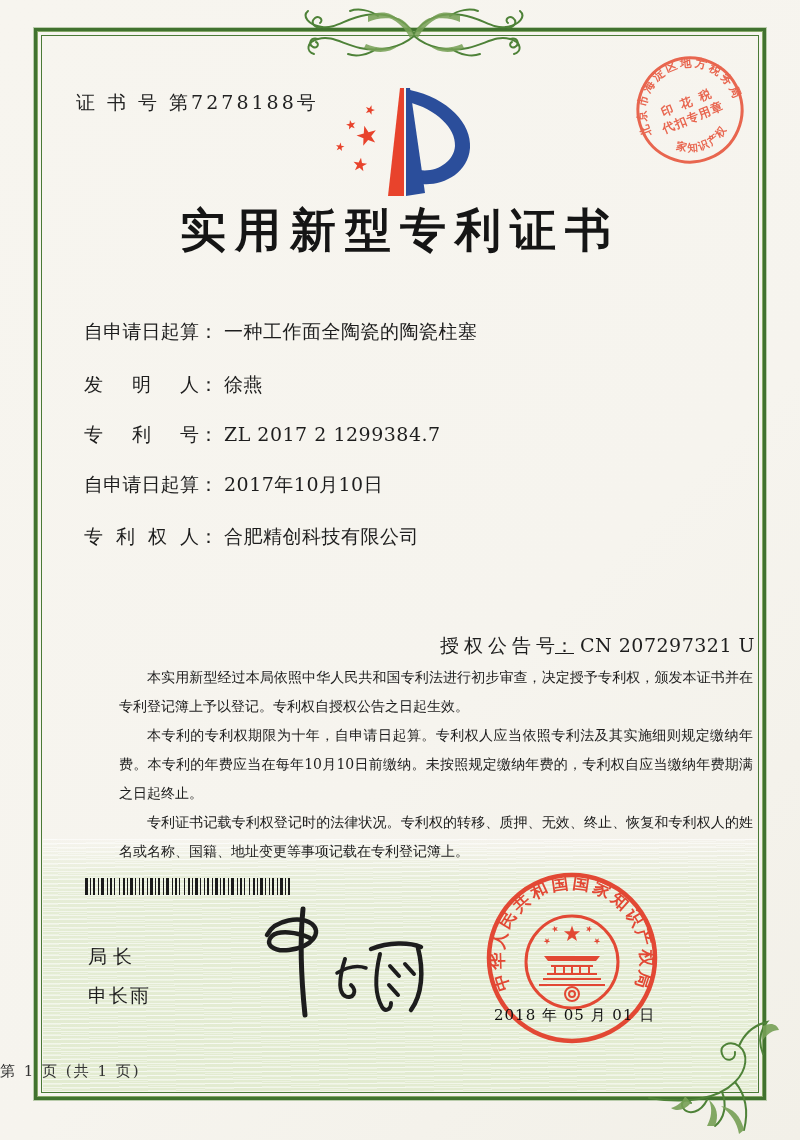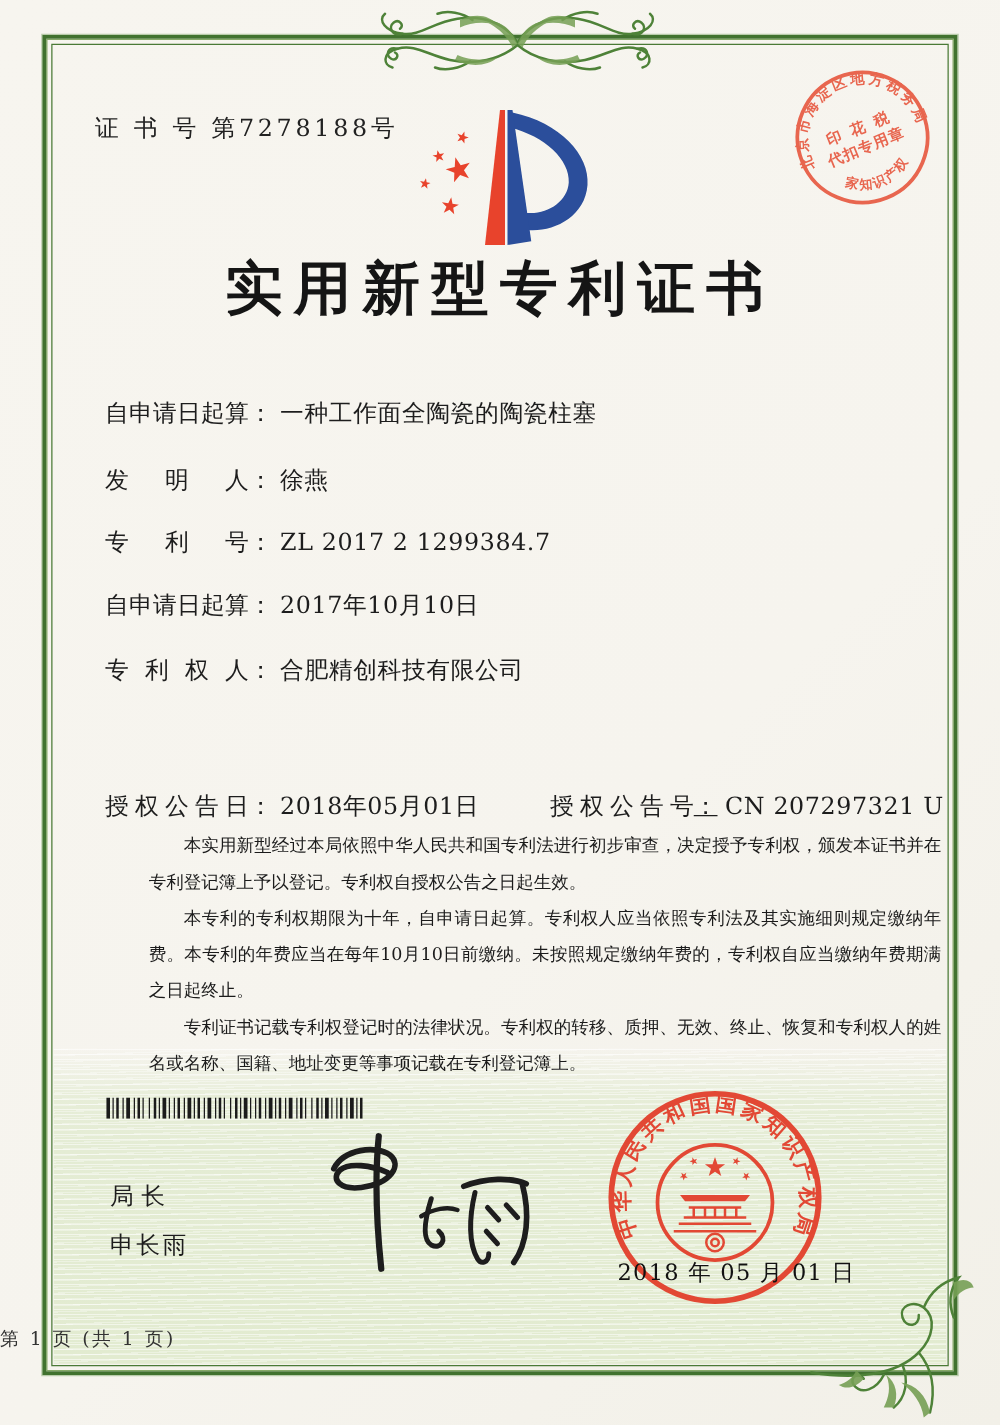--- a/index.html
+++ b/index.html
@@ -32,21 +32,21 @@
   
   .field-row{left:84px;font-size:19px;color:#1d1d1d;line-height:27px;white-space:nowrap;}
   .field-row .lbl{display:inline-block;width:115px;text-align:justify;text-align-last:justify;vertical-align:top;}
   .field-row .colon{vertical-align:top;}
   .field-row .val{display:inline-block;margin-left:6px;vertical-align:top;letter-spacing:.5px;text-align:right;}
   .val.wrap{white-space:normal;width:478px;}
   
   .body-text{left:84px;top:663px;width:634px;font-size:14px;line-height:29px;text-align:justify;color:#1b1b1b;margin-left:35px;}
   .body-text p{margin:0;text-indent:2em;}
   .signer{left:88px;font-size:19px;letter-spacing:6px;color:#1d1d1d;}
-  .seal-date{left:494px;top:1006px;font-size:18px;letter-spacing:1px;color:#111;z-index:6;font-weight:500;}
+  .seal-date{left:494px;top:1006px;font-size:15px;letter-spacing:1px;color:#111;z-index:6;font-weight:500;}
   .footer{left:0;right:0;top:1062px;text-align:left;font-size:15px;letter-spacing:2px;color:#333;}
   svg{display:block;}
   .seal-wrap{z-index:5;}
   .stamp-wrap{z-index:5;}
 </style>
 </head>
 <body>
 
 <div class="page">
 
@@ -145,23 +145,20 @@
     <span class="lbl">发明人</span><span class="colon">：</span><span class="val">徐燕</span>
   </div>
   <div class="abs field-row" style="top:421px;">
     <span class="lbl">专利号</span><span class="colon">：</span><span class="val">ZL 2017 2 1299384.7</span>
   </div>
   <div class="abs field-row" style="top:471px;">
     <span class="lbl">自申请日起算</span><span class="colon">：</span><span class="val">2017年10月10日</span>
   </div>
   <div class="abs field-row" style="top:523px;">
     <span class="lbl">专利权人</span><span class="colon">：</span><span class="val">合肥精创科技有限公司</span>
-  </div>
-  <div class="abs field-row" style="top:632px;">
-    <span class="lbl">授权公告日</span><span class="colon">：</span><span class="val">2018年05月01日</span>
   </div>
   <div class="abs field-row" style="top:632px;left:440px;text-decoration:underline;">
     <span class="lbl">授权公告号</span><span class="colon">：</span><span class="val">CN 207297321 U</span>
   </div>
 
   <div class="abs body-text">
     <p>本实用新型经过本局依照中华人民共和国专利法进行初步审查，决定授予专利权，颁发本证书并在专利登记簿上予以登记。专利权自授权公告之日起生效。</p>
     <p>本专利的专利权期限为十年，自申请日起算。专利权人应当依照专利法及其实施细则规定缴纳年费。本专利的年费应当在每年10月10日前缴纳。未按照规定缴纳年费的，专利权自应当缴纳年费期满之日起终止。</p>
     <p>专利证书记载专利权登记时的法律状况。专利权的转移、质押、无效、终止、恢复和专利权人的姓名或名称、国籍、地址变更等事项记载在专利登记簿上。</p>
   </div>

